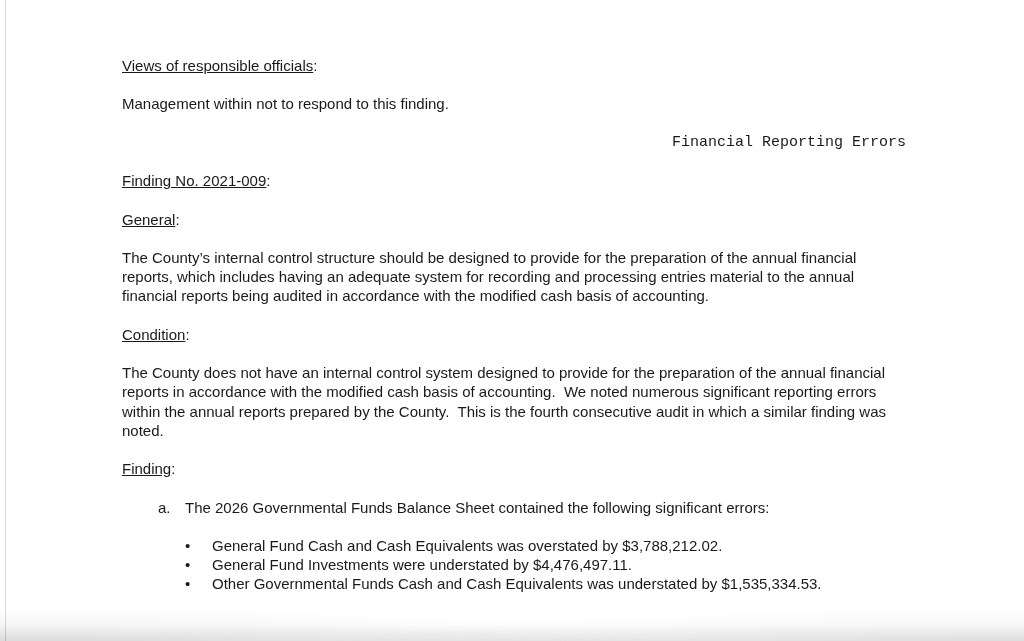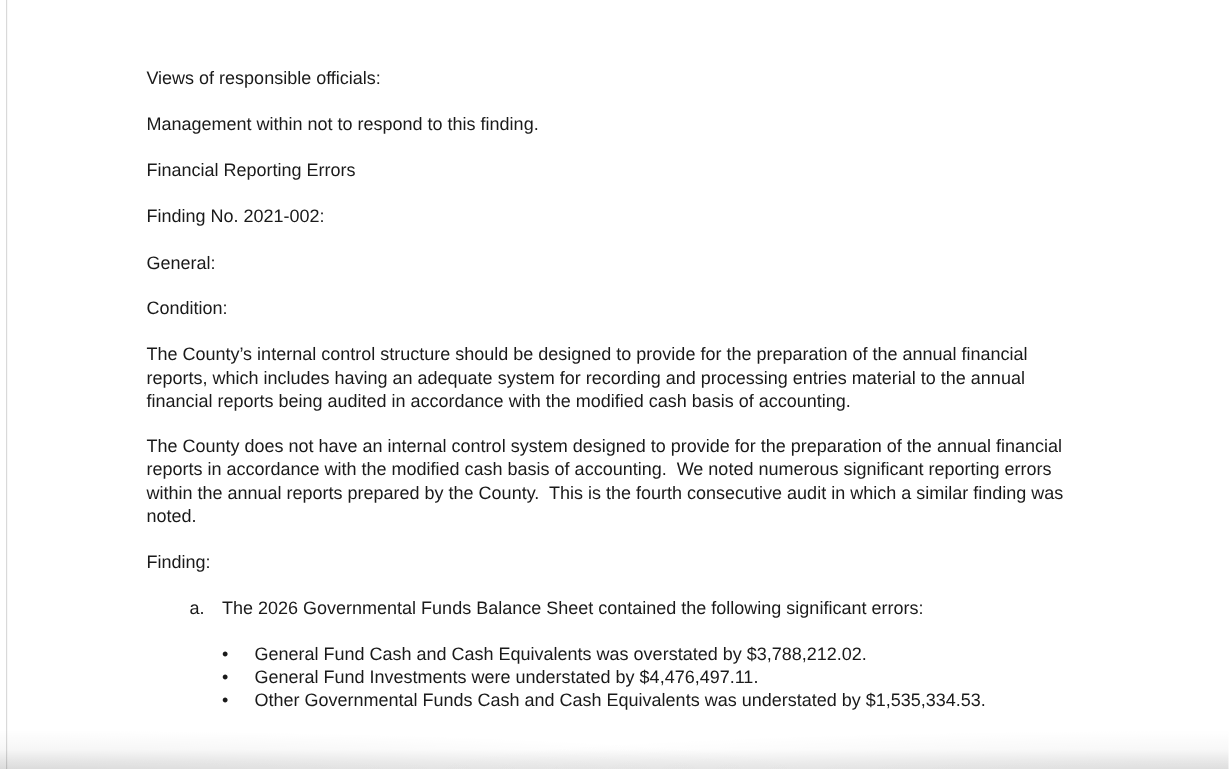--- a/index.html
+++ b/index.html
@@ -32,23 +32,25 @@
     font-size: 15px;
     line-height: 19.2px;
   }
   .block {
     margin: 0 0 19.2px 0;
   }
   .para {
     white-space: pre-wrap;
   }
   .heading-line .u {
+    text-decoration: underline;
   }
   .centered-title {
-    text-align: left;
+    text-align: right;
+    font-family: Liberation Mono, monospace;
   }
   .alpha-item {
     display: flex;
     margin-left: 36px;
   }
   .alpha-item .marker {
     flex: none;
     width: 27px;
   }
   .bullet-list {
@@ -82,27 +84,27 @@
   <div class="left-edge"></div>
 
   <div class="content">
 
     <div class="block heading-line"><span class="u">Views of responsible officials</span><span>:</span></div>
 
     <div class="block para">Management within not to respond to this finding.</div>
 
     <div class="block centered-title">Financial Reporting Errors</div>
 
-    <div class="block heading-line"><span class="u">Finding No. 2021-002</span><span>:</span></div>
+    <div class="block heading-line"><span class="u">Finding No. 2021-009</span><span>:</span></div>
 
     <div class="block heading-line"><span class="u">General</span><span>:</span></div>
 
+    <div class="block para">The County’s internal control structure should be designed to provide for the preparation of the annual financial reports, which includes having an adequate system for recording and processing entries material to the annual financial reports being audited in accordance with the modified cash basis of accounting.</div>
+
     <div class="block heading-line"><span class="u">Condition</span><span>:</span></div>
-
-    <div class="block para">The County’s internal control structure should be designed to provide for the preparation of the annual financial reports, which includes having an adequate system for recording and processing entries material to the annual financial reports being audited in accordance with the modified cash basis of accounting.</div>
 
     <div class="block para">The County does not have an internal control system designed to provide for the preparation of the annual financial reports in accordance with the modified cash basis of accounting.  We noted numerous significant reporting errors within the annual reports prepared by the County.  This is the fourth consecutive audit in which a similar finding was noted.</div>
 
     <div class="block heading-line"><span class="u">Finding</span><span>:</span></div>
 
 
     <div class="block alpha-item">
       <span class="marker">a.</span>
       <span class="para">The 2026 Governmental Funds Balance Sheet contained the following significant errors:</span>
     </div>

